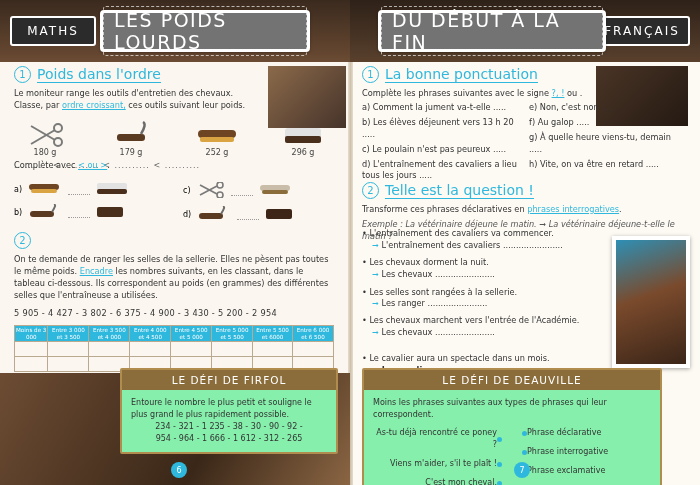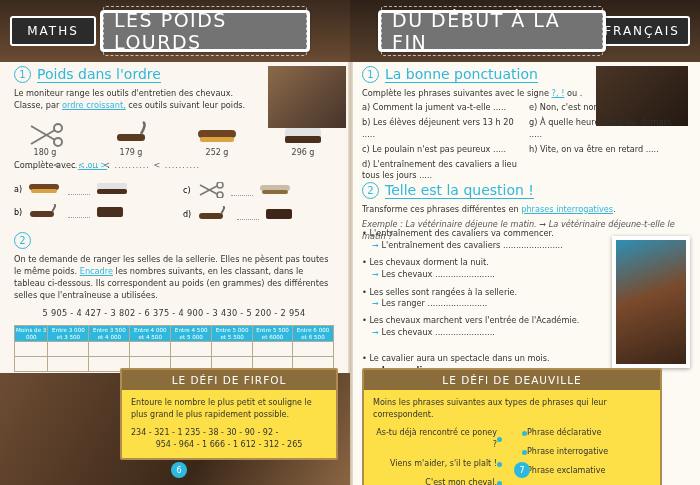--- a/index.html
+++ b/index.html
@@ -56,21 +56,21 @@
   .witem { width:62px; text-align:center; font-size:8px; color:#444; }
   .wicon { height:34px; display:flex; align-items:flex-end; justify-content:center; }
   .wline { margin-top:4px; font-size:8px; color:#666; letter-spacing:1px;}
   
   .cmp-row { display:flex; align-items:center; gap:6px; margin-top:6px; font-size:8px; }
   
   table.tbl { border-collapse:collapse; width:100%; margin-top:6px; }
   table.tbl td { border:1px solid #b9a98f; height:15px; }
   table.tbl td.h { background:#2fb8dd; color:#fff; font-size:5.6px; text-align:center; line-height:1.15; padding:1px; }
   
-  .defi { position:absolute; border:2px solid #b08d4e; background:#fde047; border-radius:2px; }
+  .defi { position:absolute; border:2px solid #b08d4e; background:#86efac; border-radius:2px; }
   .defi .ttl { background:#8a6d3b; color:#fff; text-align:center; font-size:10.5px; letter-spacing:1px; padding:4px 0; }
   .defi .ct { padding:7px 9px; font-size:8px; color:#333; line-height:1.5; }
   
   .twocol { display:flex; gap:10px; margin-top:4px; }
   .twocol > div { flex:1; }
   .qline { margin-bottom:3px; }
   .arrow { color:#2fb8dd; }
   
   .relie { display:flex; gap:20px; font-size:8px; margin-top:6px; }
   .relie .col { flex:1; }
@@ -227,21 +227,21 @@
     </div>
   </div>
 
   <div class="block" style="left:14px;top:232px;width:320px;">
     <div class="exhead">
       <span class="exnum">2</span>
     </div>
     <div class="body">
       <span>On te demande de ranger les selles de la sellerie. Elles ne pèsent pas toutes le même poids. </span><span class="bluu">Encadre</span><span> les nombres suivants, en les classant, dans le tableau ci-dessous. Ils correspondent au poids (en grammes) des différentes selles que l'entraîneuse a utilisées.</span>
     </div>
-    <div class="body" style="text-align:center; margin-top:6px; letter-spacing:.3px;">5 905 - 4 427 - 3 802 - 6 375 - 4 900 - 3 430 - 5 200 - 2 954</div>
+    <div class="body" style="text-align:left; margin-top:6px; letter-spacing:.3px;">5 905 - 4 427 - 3 802 - 6 375 - 4 900 - 3 430 - 5 200 - 2 954</div>
     <table class="tbl">
       <tbody>
           <tr>
         <td class="h">Moins de
 3 000</td>
         <td class="h">Entre 3 000
 et 3 500</td>
         <td class="h">Entre 3 500
 et 4 000</td>
         <td class="h">Entre 4 000
@@ -281,21 +281,21 @@
 
   <div class="bottomstrip" style="background:linear-gradient(120deg,#6d4c33,#3a2718 60%,#8a6543);"></div>
 
   <div class="defi" style="left:120px;top:368px;width:218px;">
     <div class="ttl">LE DÉFI DE FIRFOL</div>
     <div class="ct">
       <div>
         <span>Entoure le nombre </span><span class="bluu">le plus petit</span><span> et souligne</span>
         <span class="bluu">le plus grand</span><span> le plus rapidement possible.</span>
       </div>
-      <div style="text-align:left;margin-top:6px;">234 - 321 - 1 235 - 38 - 30 - 90 - 92 -</div>
+      <div style="text-align:center;">234 - 321 - 1 235 - 38 - 30 - 90 - 92 -</div>
       <div style="text-align:center;">954 - 964 - 1 666 - 1 612 - 312 - 265</div>
     </div>
   </div>
 
   <div class="pg" style="left:171px;">6</div>
 
   <div class="photo" style="left:596px;top:66px;width:92px;height:60px;background:linear-gradient(135deg,#4a3526,#241912);"></div>
 
   <div class="block" style="left:362px;top:66px;width:232px;">
     <div class="exhead">
@@ -310,33 +310,34 @@
   <div class="block" style="left:362px;top:98px;width:324px;">
     <div class="twocol">
       <div>
         <div class="body qline">a) Comment la jument va-t-elle .....</div>
         <div class="body qline">b) Les élèves déjeunent vers 13 h 20 .....</div>
         <div class="body qline">c) Le poulain n'est pas peureux .....</div>
         <div class="body qline">d) L'entraînement des cavaliers a lieu tous les jours .....</div>
       </div>
       <div>
         <div class="body qline">e) Non, c'est non .....</div>
+        <div class="body qline">f) Au galop .....</div>
         <div class="body qline">g) À quelle heure viens-tu, demain .....</div>
         <div class="body qline">h) Vite, on va être en retard .....</div>
       </div>
     </div>
   </div>
 
   <div class="block" style="left:362px;top:182px;width:324px;">
     <div class="exhead">
       <span class="exnum">2</span>
       <span class="t">Telle est la question !</span>
     </div>
     <div class="body">
-      <span>Transforme ces phrases différentes en </span><span class="bluu">phrases interrogatives</span><span>.</span>
+      <span>Transforme ces phrases déclaratives en </span><span class="bluu">phrases interrogatives</span><span>.</span>
     </div>
     <div class="body" style="font-style:italic;color:#555;margin-top:3px;">Exemple : La vétérinaire déjeune le matin. ➞ La vétérinaire déjeune-t-elle le matin ?</div>
   </div>
 
   <div class="block" style="left:362px;top:228px;width:258px;">
     <div style="margin-bottom:5px;">
       <div class="body">• L'entraînement des cavaliers va commencer.</div>
       <div class="body" style="padding-left:10px;"><span class="arrow">➞ </span><span>L'entraînement des cavaliers</span> .......................</div>
     </div>
     <div style="margin-bottom:6px;">

